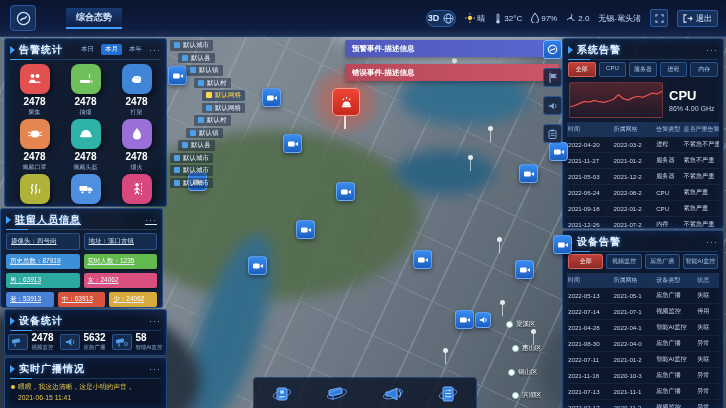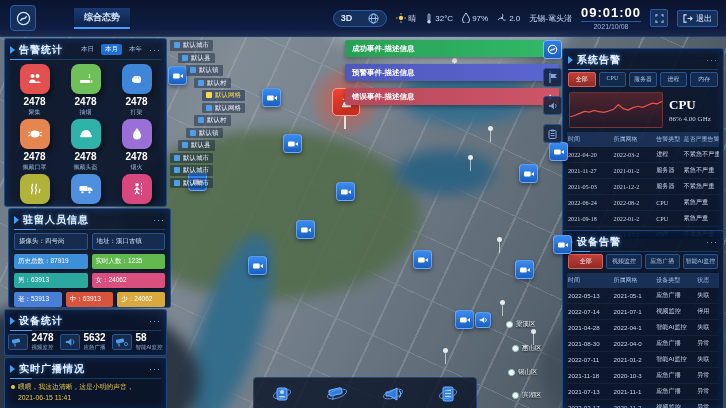--- a/index.html
+++ b/index.html
@@ -28,26 +28,26 @@
   .dots{margin-left:auto;color:#7fb0e8;font-size:9px;letter-spacing:1px;cursor:pointer;}
   
   #hdr{position:absolute;top:0;left:0;right:0;height:36px;z-index:30;
     background:linear-gradient(180deg,#0a142e 0%,#0e1d42 80%,rgba(14,29,66,.85) 100%);
     border-bottom:1px solid #1d3f78;display:flex;align-items:center;}
   .logo-box{width:24px;height:24px;margin:0 8px 0 10px;border-radius:4px;background:#16305c;
     display:flex;align-items:center;justify-content:center;border:1px solid #2c5aa0;}
   .hdr-titles{line-height:1;}
   .hdr-title{font-size:15px;font-weight:bold;color:#fff;letter-spacing:2px;text-shadow:0 0 6px #2f7fe8;}
   .hdr-sub{font-size:6.5px;color:#8fb2e0;margin-top:2px;letter-spacing:.4px;}
-  .hdr-tab{margin-left:30px;font-size:9px;font-weight:bold;color:#d9eaff;padding:3px 10px;
+  .hdr-tab{margin-left:22px;font-size:9px;font-weight:bold;color:#d9eaff;padding:3px 10px;
     background:linear-gradient(180deg,rgba(47,127,232,.35),rgba(47,127,232,.05));
     border-bottom:2px solid #3da0ff;cursor:pointer;}
   .hdr-right{margin-left:auto;display:flex;align-items:center;gap:9px;padding-right:8px;}
-  .pill3d{display:flex;align-items:center;gap:16px;background:#16305c;border:1px solid #2c5aa0;
-    border-radius:9px;padding:2px 7px;font-size:9px;font-weight:bold;color:#dce9ff;cursor:pointer;}
+  .pill3d{display:flex;align-items:center;gap:4px;background:#16305c;border:1px solid #2c5aa0;
+    border-radius:9px;padding:2px 1px;font-size:9px;font-weight:bold;color:#dce9ff;cursor:pointer;}
   .wx{display:flex;align-items:center;gap:2px;font-size:8px;color:#c9dcf6;}
   .loc{font-size:8px;color:#c9dcf6;text-align:center;}
   .clock{text-align:center;line-height:1;}
   .clock .t{font-size:13px;font-weight:bold;color:#fff;letter-spacing:1px;}
   .clock .d{font-size:7px;color:#9cb8e2;margin-top:2px;border-top:1px solid #2c5aa0;padding-top:1px;}
   .sqbtn{width:16px;height:16px;border:1px solid #2c5aa0;background:#16305c;border-radius:2px;
     display:flex;align-items:center;justify-content:center;cursor:pointer;}
   .exitbtn{display:flex;align-items:center;gap:3px;border:1px solid #2c5aa0;background:#16305c;
     border-radius:2px;padding:2px 5px;font-size:8px;color:#d5e6fb;cursor:pointer;}
   
@@ -55,41 +55,41 @@
   .mini-tabs{display:flex;align-items:center;gap:3px;margin-left:auto;}
   .mtab{font-size:6.5px;color:#9dbbe4;padding:1px 4px;border-radius:2px;cursor:pointer;}
   .mtab.on{background:#1f6fd4;color:#fff;}
   .grid9{display:grid;grid-template-columns:repeat(3,1fr);row-gap:2px;padding:6px 4px 2px;}
   .gcell{text-align:center;cursor:pointer;}
   .gicon{width:30px;height:30px;border-radius:8px;margin:0 auto;display:flex;align-items:center;
     justify-content:center;box-shadow:2px 3px 5px rgba(0,0,0,.45);}
   .gval{font-size:10px;font-weight:bold;color:#fff;margin-top:2px;}
   .glab{font-size:6px;color:#9db8dd;margin-top:1px;white-space:nowrap;}
   
-  #p-person{left:8px;top:208px;width:161px;height:98px;}
+  #p-person{left:0;top:208px;width:161px;height:98px;text-decoration:underline;}
   .pp-body{padding:5px 5px 0;}
   .pp-row{display:flex;gap:4px;margin-bottom:4px;}
   .pp-pill{flex:1;background:#152c4e;border:1px solid #2a5391;border-radius:2px;
     font-size:6.5px;color:#cfe0f5;padding:3px 4px;white-space:nowrap;overflow:hidden;}
   .stat-bar{flex:1;border-radius:2px;font-size:6.5px;color:#fff;padding:3px 4px;
     white-space:nowrap;overflow:hidden;box-shadow:0 1px 2px rgba(0,0,0,.4);}
   
   #p-dev{left:4px;top:309px;width:161px;height:45px;}
   .ds-body{display:flex;justify-content:space-around;padding-top:4px;}
   .ds-item{display:flex;align-items:center;gap:3px;cursor:pointer;}
   .ds-icon{width:18px;height:14px;background:#152c4e;border:1px solid #2a5391;border-radius:2px;
     display:flex;align-items:center;justify-content:center;}
   .ds-val{font-size:10px;font-weight:bold;color:#fff;line-height:1;}
   .ds-lab{font-size:5.5px;color:#8fb0d8;margin-top:1px;}
   
   #p-bcast{left:4px;top:357px;width:161px;height:51px;}
   .bc-body{padding:5px 6px;font-size:6.8px;color:#e8c84a;line-height:1.6;}
   .bc-dot{display:inline-block;width:4px;height:4px;border-radius:50%;background:#e8c84a;margin-right:3px;}
   
-  #p-sys{left:562px;top:48px;width:160px;height:189px;font-family:Liberation Serif, serif;}
+  #p-sys{left:562px;top:38px;width:160px;height:189px;}
   #p-devalarm{left:562px;top:230px;width:160px;height:178px;}
   .ftabs{display:flex;gap:3px;padding:4px 5px 2px;}
   .ftab{flex:1;text-align:center;font-size:6px;color:#a8c4e8;background:#122a4e;
     border:1px solid #2a5391;border-radius:2px;padding:2px 0;white-space:nowrap;cursor:pointer;}
   .ftab.red{background:linear-gradient(180deg,#c04038,#8e2c28);border-color:#d86058;color:#fff;}
   .cpu-row{display:flex;align-items:center;gap:6px;padding:3px 6px 2px;}
   .cpu-chart{width:92px;height:34px;background:linear-gradient(180deg,rgba(160,50,45,.45),rgba(90,25,30,.25));
     border:1px solid rgba(200,80,70,.4);border-radius:2px;}
   .cpu-txt .big{font-size:13px;font-weight:bold;color:#fff;}
   .cpu-txt .small{font-size:7px;color:#c0d0e8;margin-top:2px;}
@@ -203,24 +203,20 @@
       <div class="wx">
         <svg width="10" height="10" viewBox="0 0 12 12">
             <circle cx="6" cy="6" r="1.3" fill="#bcd4f0"></circle>
             <path d="M6 1a2.5 2.5 0 0 1 0 4" fill="none" stroke="#bcd4f0" stroke-width="1.2"></path>
             <path d="M1.7 8.5a2.5 2.5 0 0 1 3.5-2" fill="none" stroke="#bcd4f0" stroke-width="1.2"></path>
             <path d="M10.3 8.5a2.5 2.5 0 0 1-3.5-2" fill="none" stroke="#bcd4f0" stroke-width="1.2"></path>
           </svg>
         <span>2.0</span>
       </div>
       <div class="loc">无锡-鼋头渚</div>
-      <div class="clock">
-        <div class="t">09:01:00</div>
-        <div class="d">2021/10/08</div>
-      </div>
       <div class="sqbtn">
         <svg width="9" height="9" viewBox="0 0 10 10">
             <path d="M1 3V1h2 M7 1h2v2 M9 7v2H7 M3 9H1V7" fill="none" stroke="#9cc4f5" stroke-width="1.2"></path>
           </svg>
       </div>
       <div class="exitbtn">
         <svg width="10" height="9" viewBox="0 0 11 10">
             <path d="M4 1H1v8h3" fill="none" stroke="#d5e6fb" stroke-width="1.2"></path>
             <path d="M5 5h5 M8 3l2 2-2 2" fill="none" stroke="#d5e6fb" stroke-width="1.2"></path>
           </svg>
@@ -274,24 +270,20 @@
         <i class="tico"></i>
         <span>默认城市</span>
       </div>
     <div class="titem" style="margin-left:0">
         <i class="tico"></i>
         <span>默认城市</span>
       </div>
   </div>
 
   <div class="banners">
-    <div class="banner bn-success">
-      <span>成功事件-描述信息</span>
-      <span class="chev">›</span>
-    </div>
     <div class="banner bn-warning">
       <span>预警事件-描述信息</span>
       <span class="chev">›</span>
     </div>
     <div class="banner bn-error">
       <span>错误事件-描述信息</span>
       <span class="chev">›</span>
     </div>
   </div>
 

